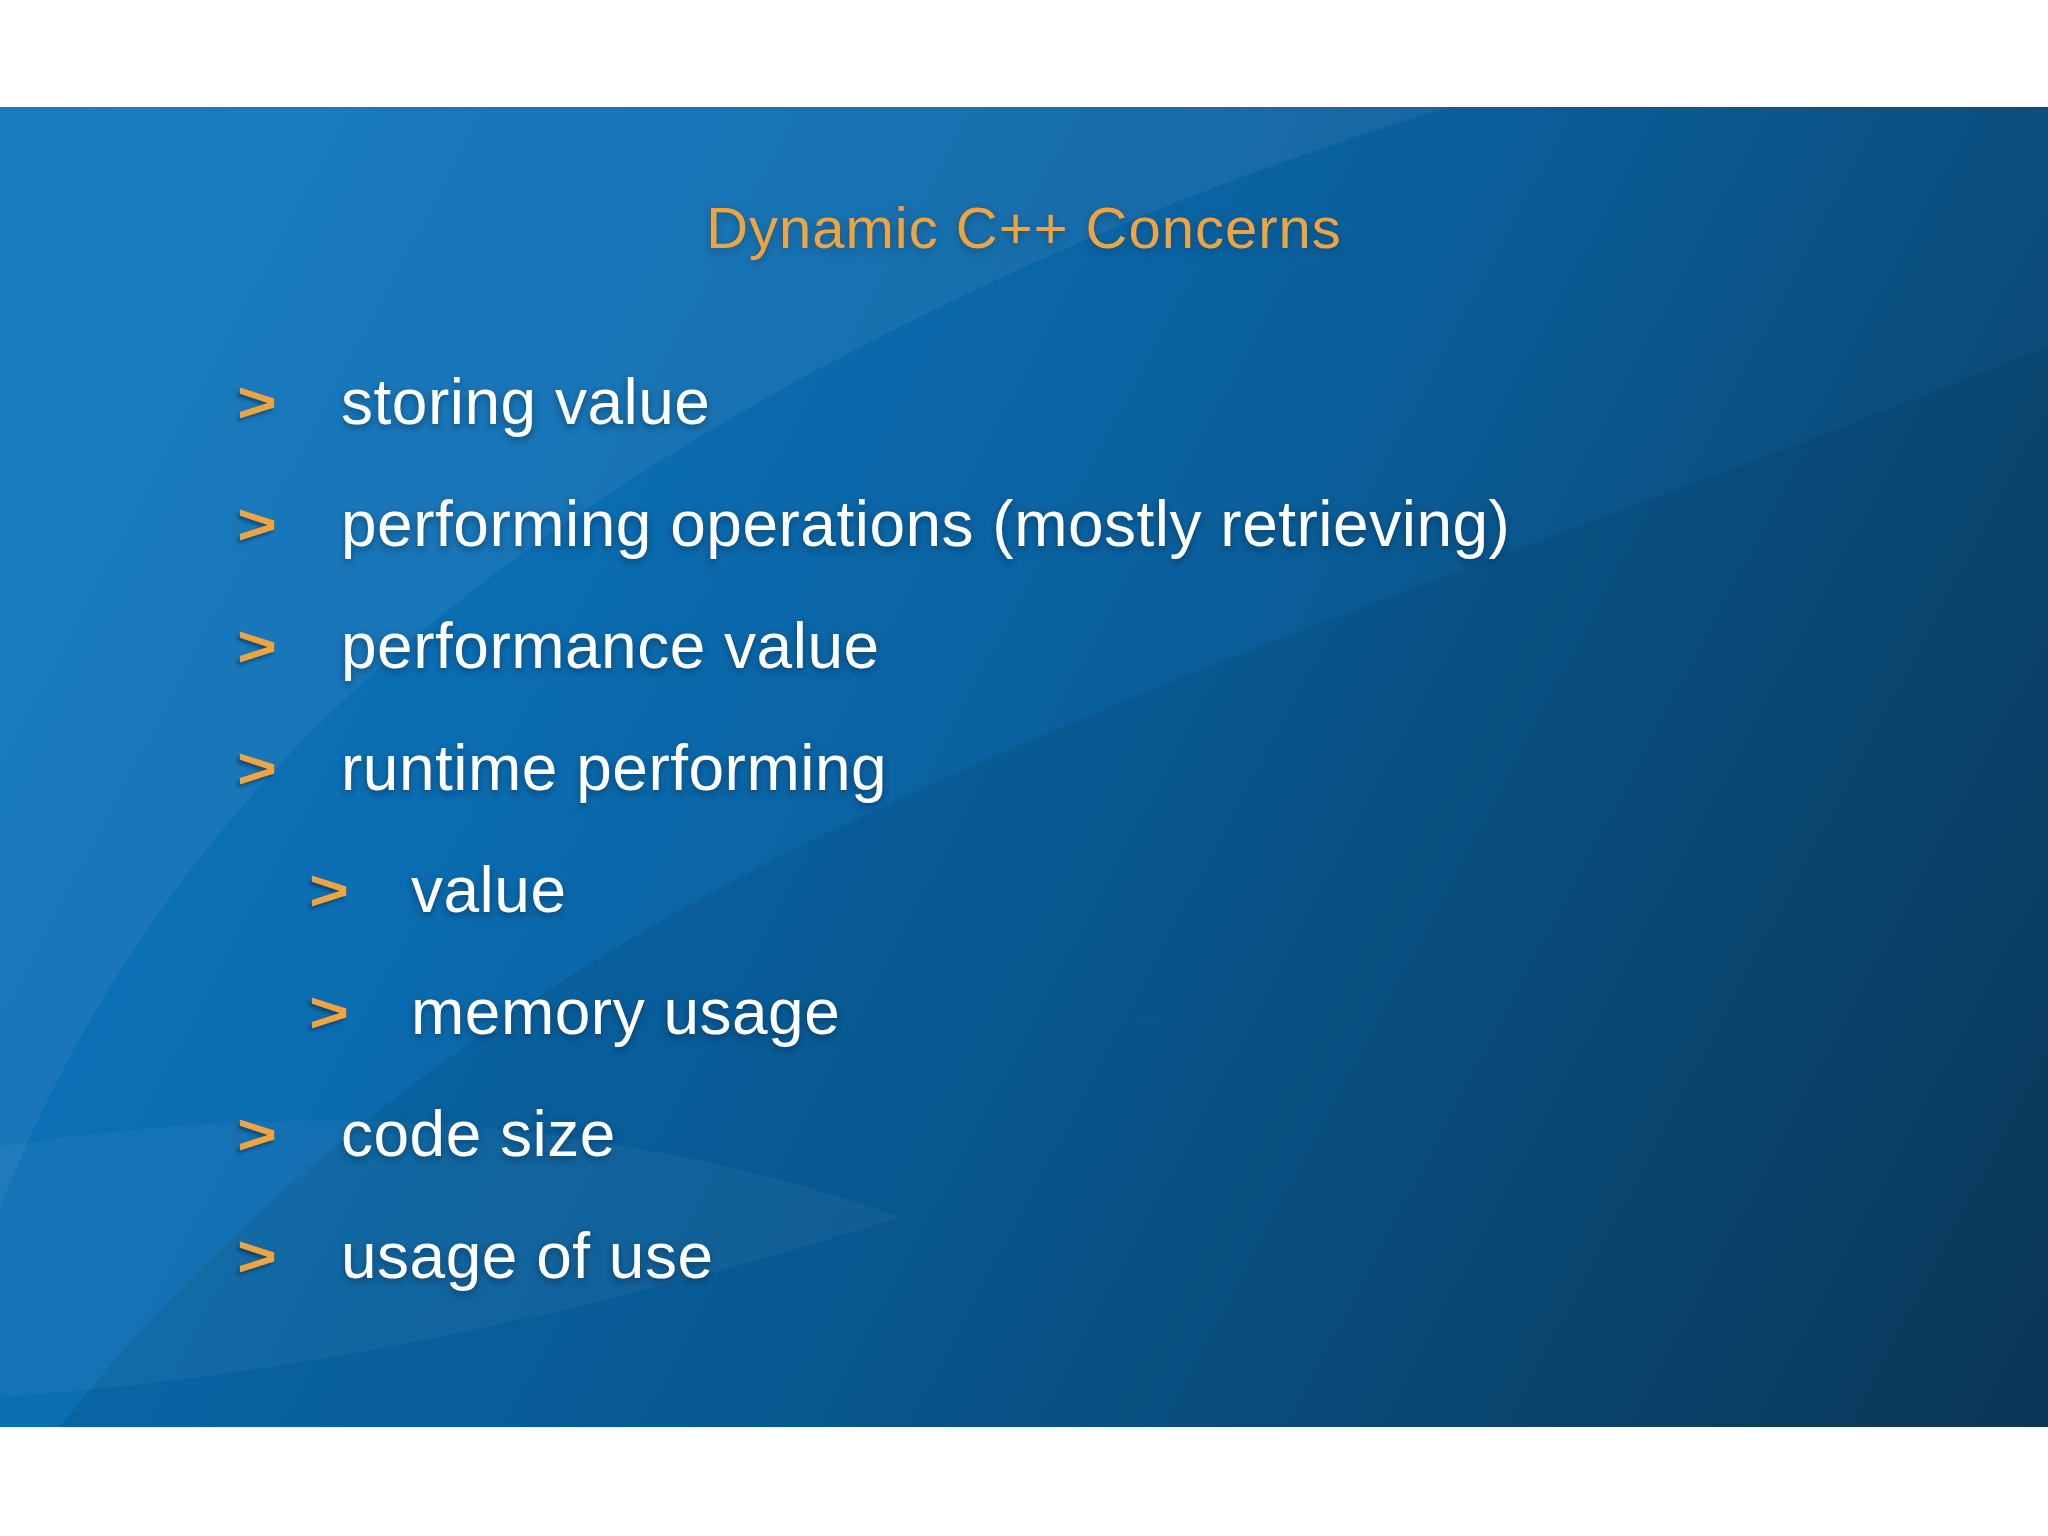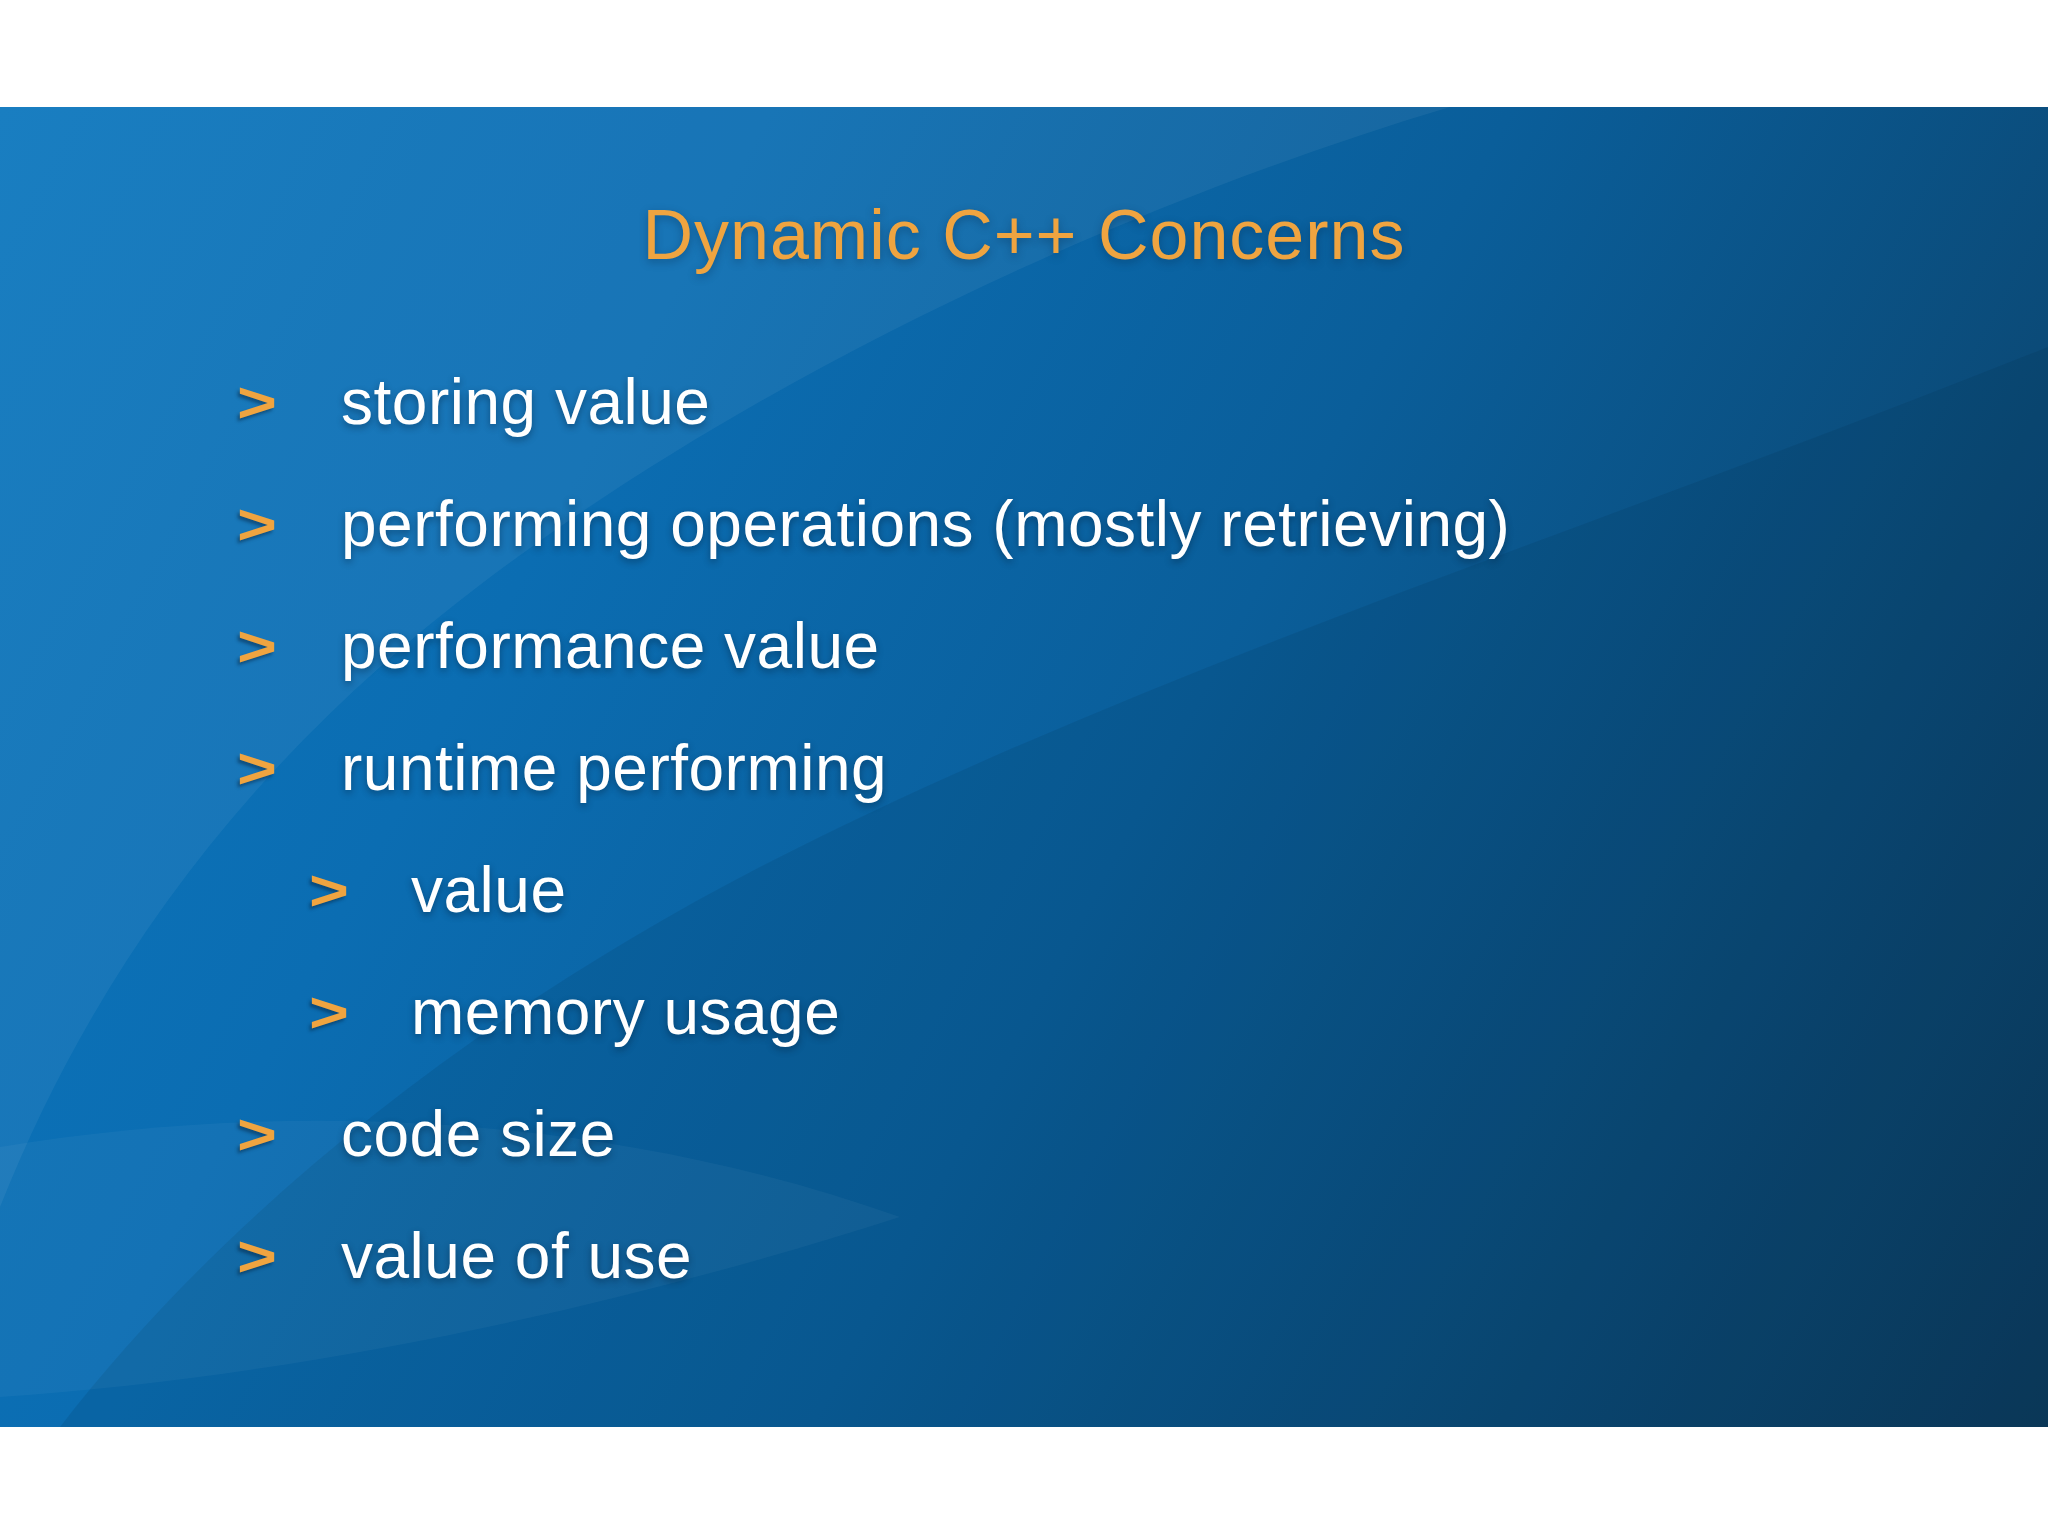--- a/index.html
+++ b/index.html
@@ -49,21 +49,21 @@
     display: block;
   }
 
   .slide-title {
     position: absolute;
     top: 88px;
     left: 0;
     width: 100%;
     margin: 0;
     text-align: center;
-    font-size: 70px;
+    font-size: 58px;
     font-weight: 400;
     letter-spacing: 1px;
     line-height: 1.15;
     color: var(--accent-orange, #EFA440);
     text-shadow: 0 3px 8px rgba(5, 35, 65, 0.35);
   }
 
   .bullet-list {
     position: absolute;
     left: 0;
@@ -150,21 +150,21 @@
       <li class="bullet-item level-2">
         <span class="chevron">&gt;</span>
         <span class="bullet-label">memory usage</span>
       </li>
       <li class="bullet-item">
         <span class="chevron">&gt;</span>
         <span class="bullet-label">code size</span>
       </li>
       <li class="bullet-item">
         <span class="chevron">&gt;</span>
-        <span class="bullet-label">value of use</span>
+        <span class="bullet-label">usage of use</span>
       </li>
     </ul>
 
   </div>
 
   <div class="letterbox bottom"></div>
 
 </div>
 
 </body></html>

